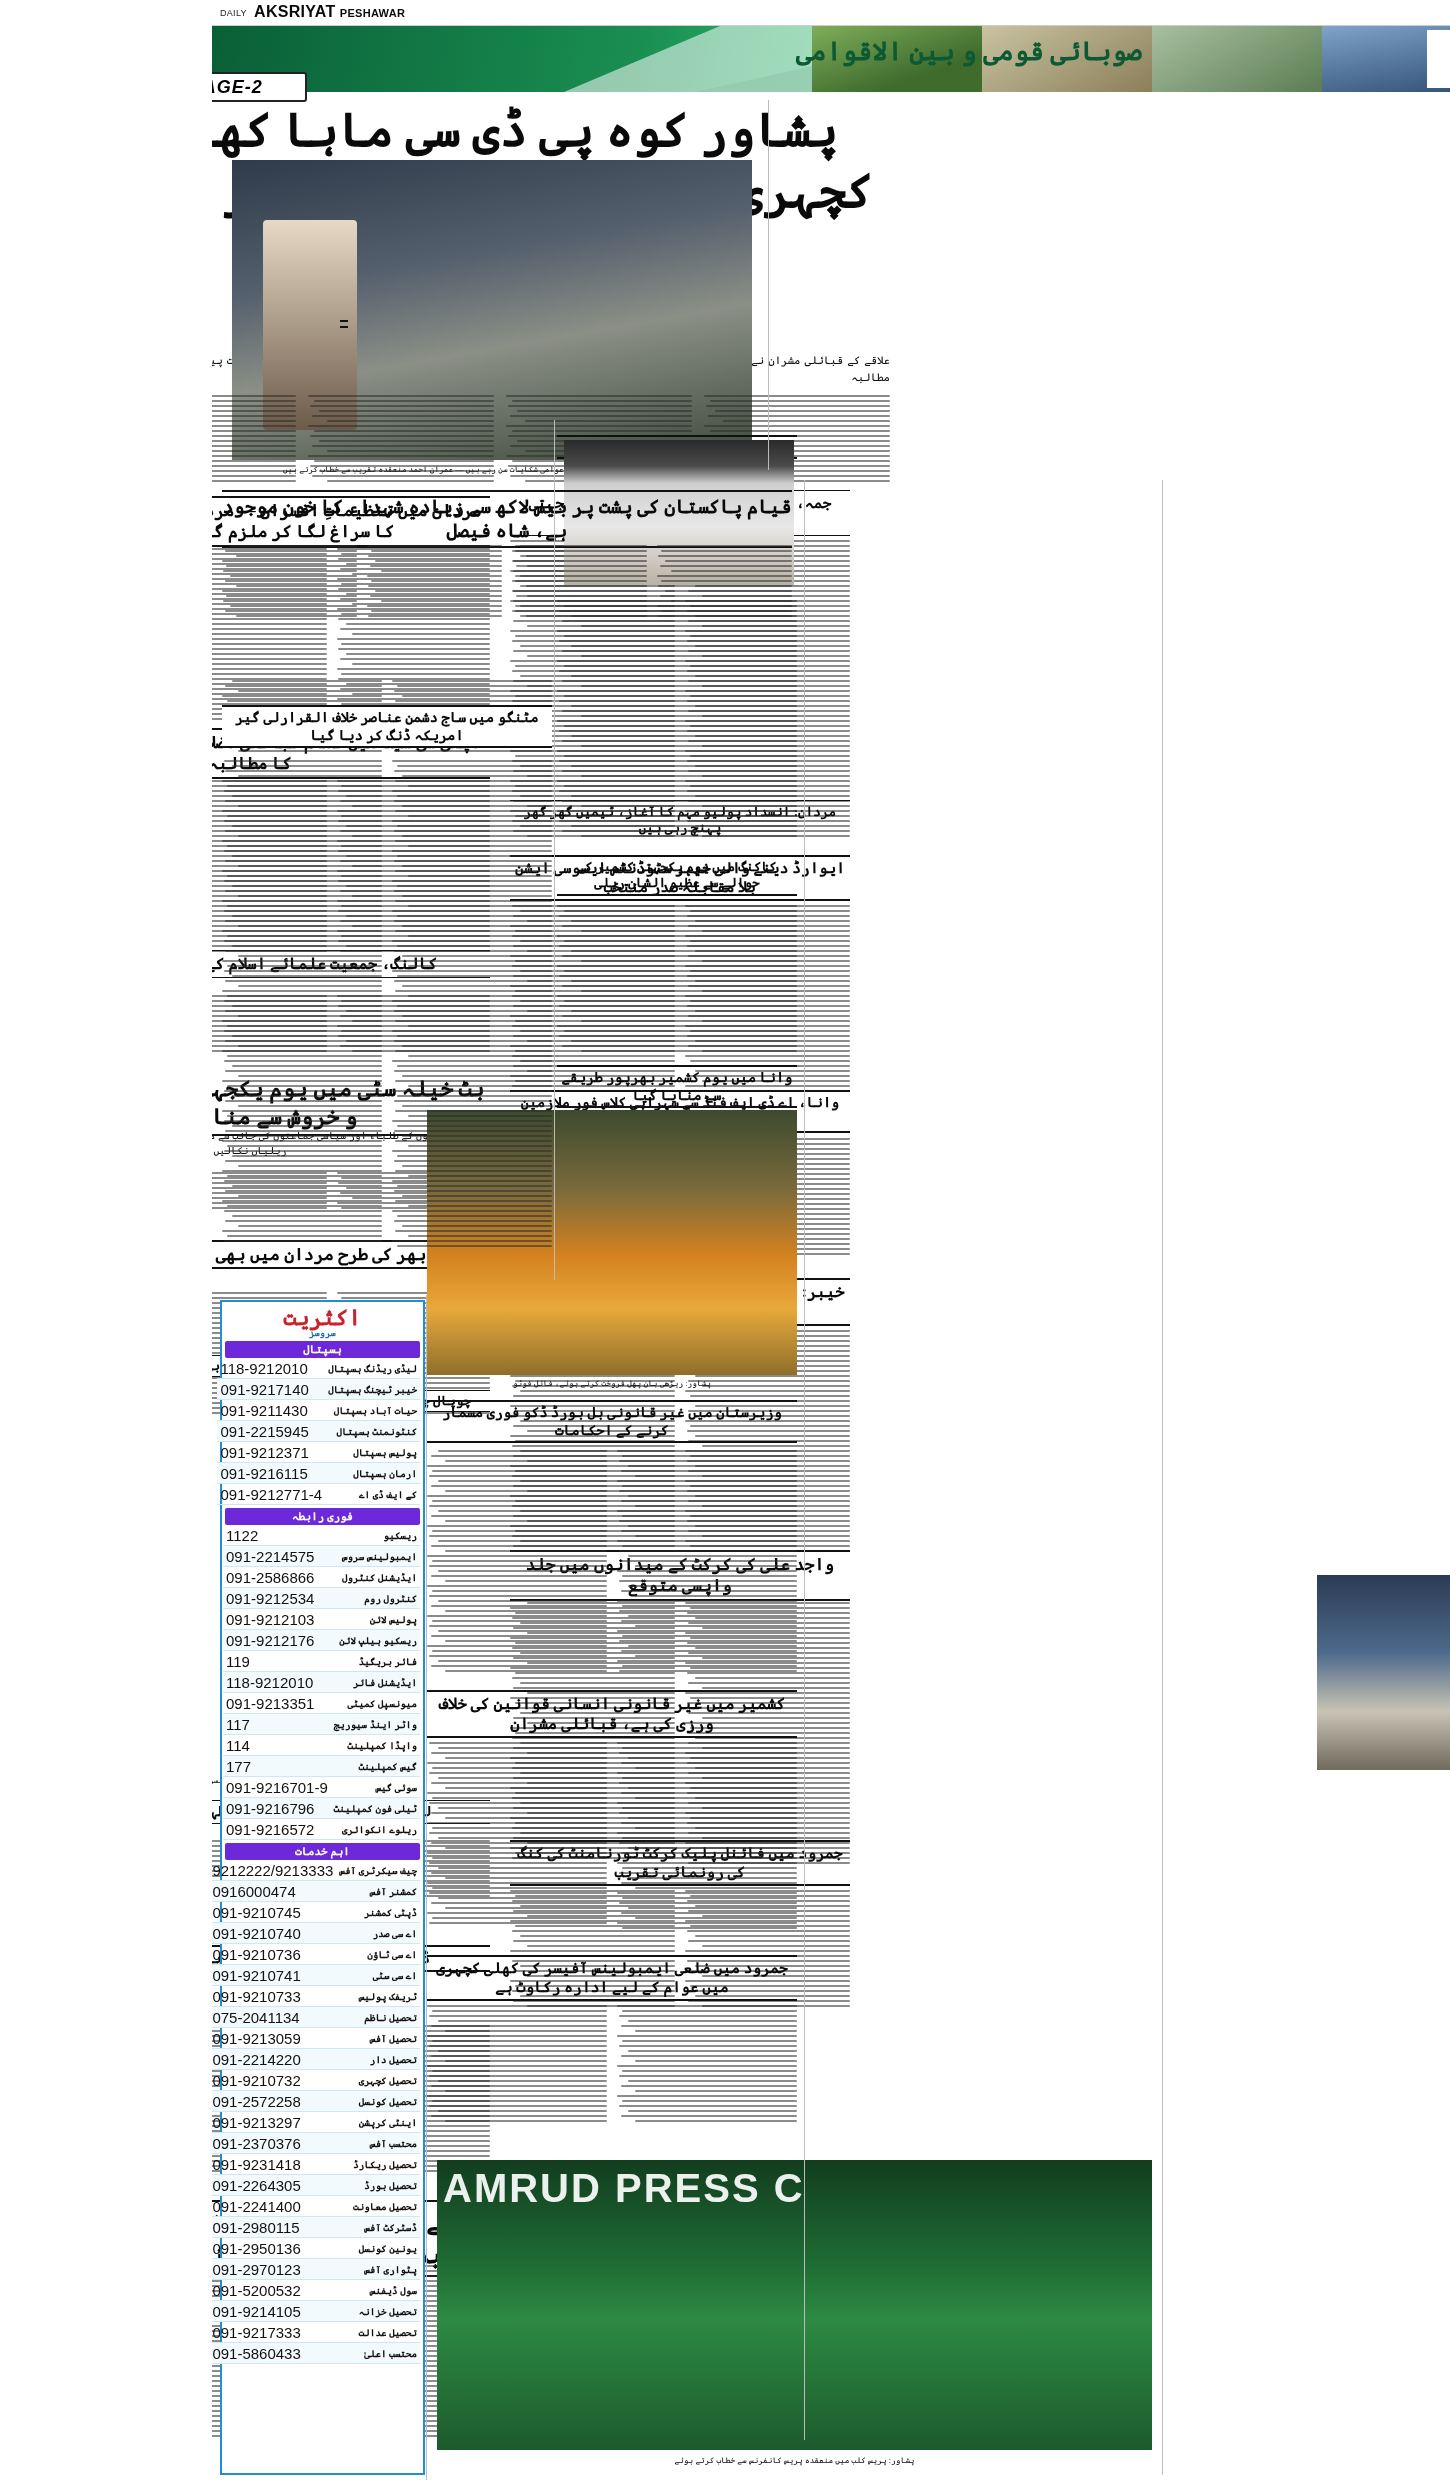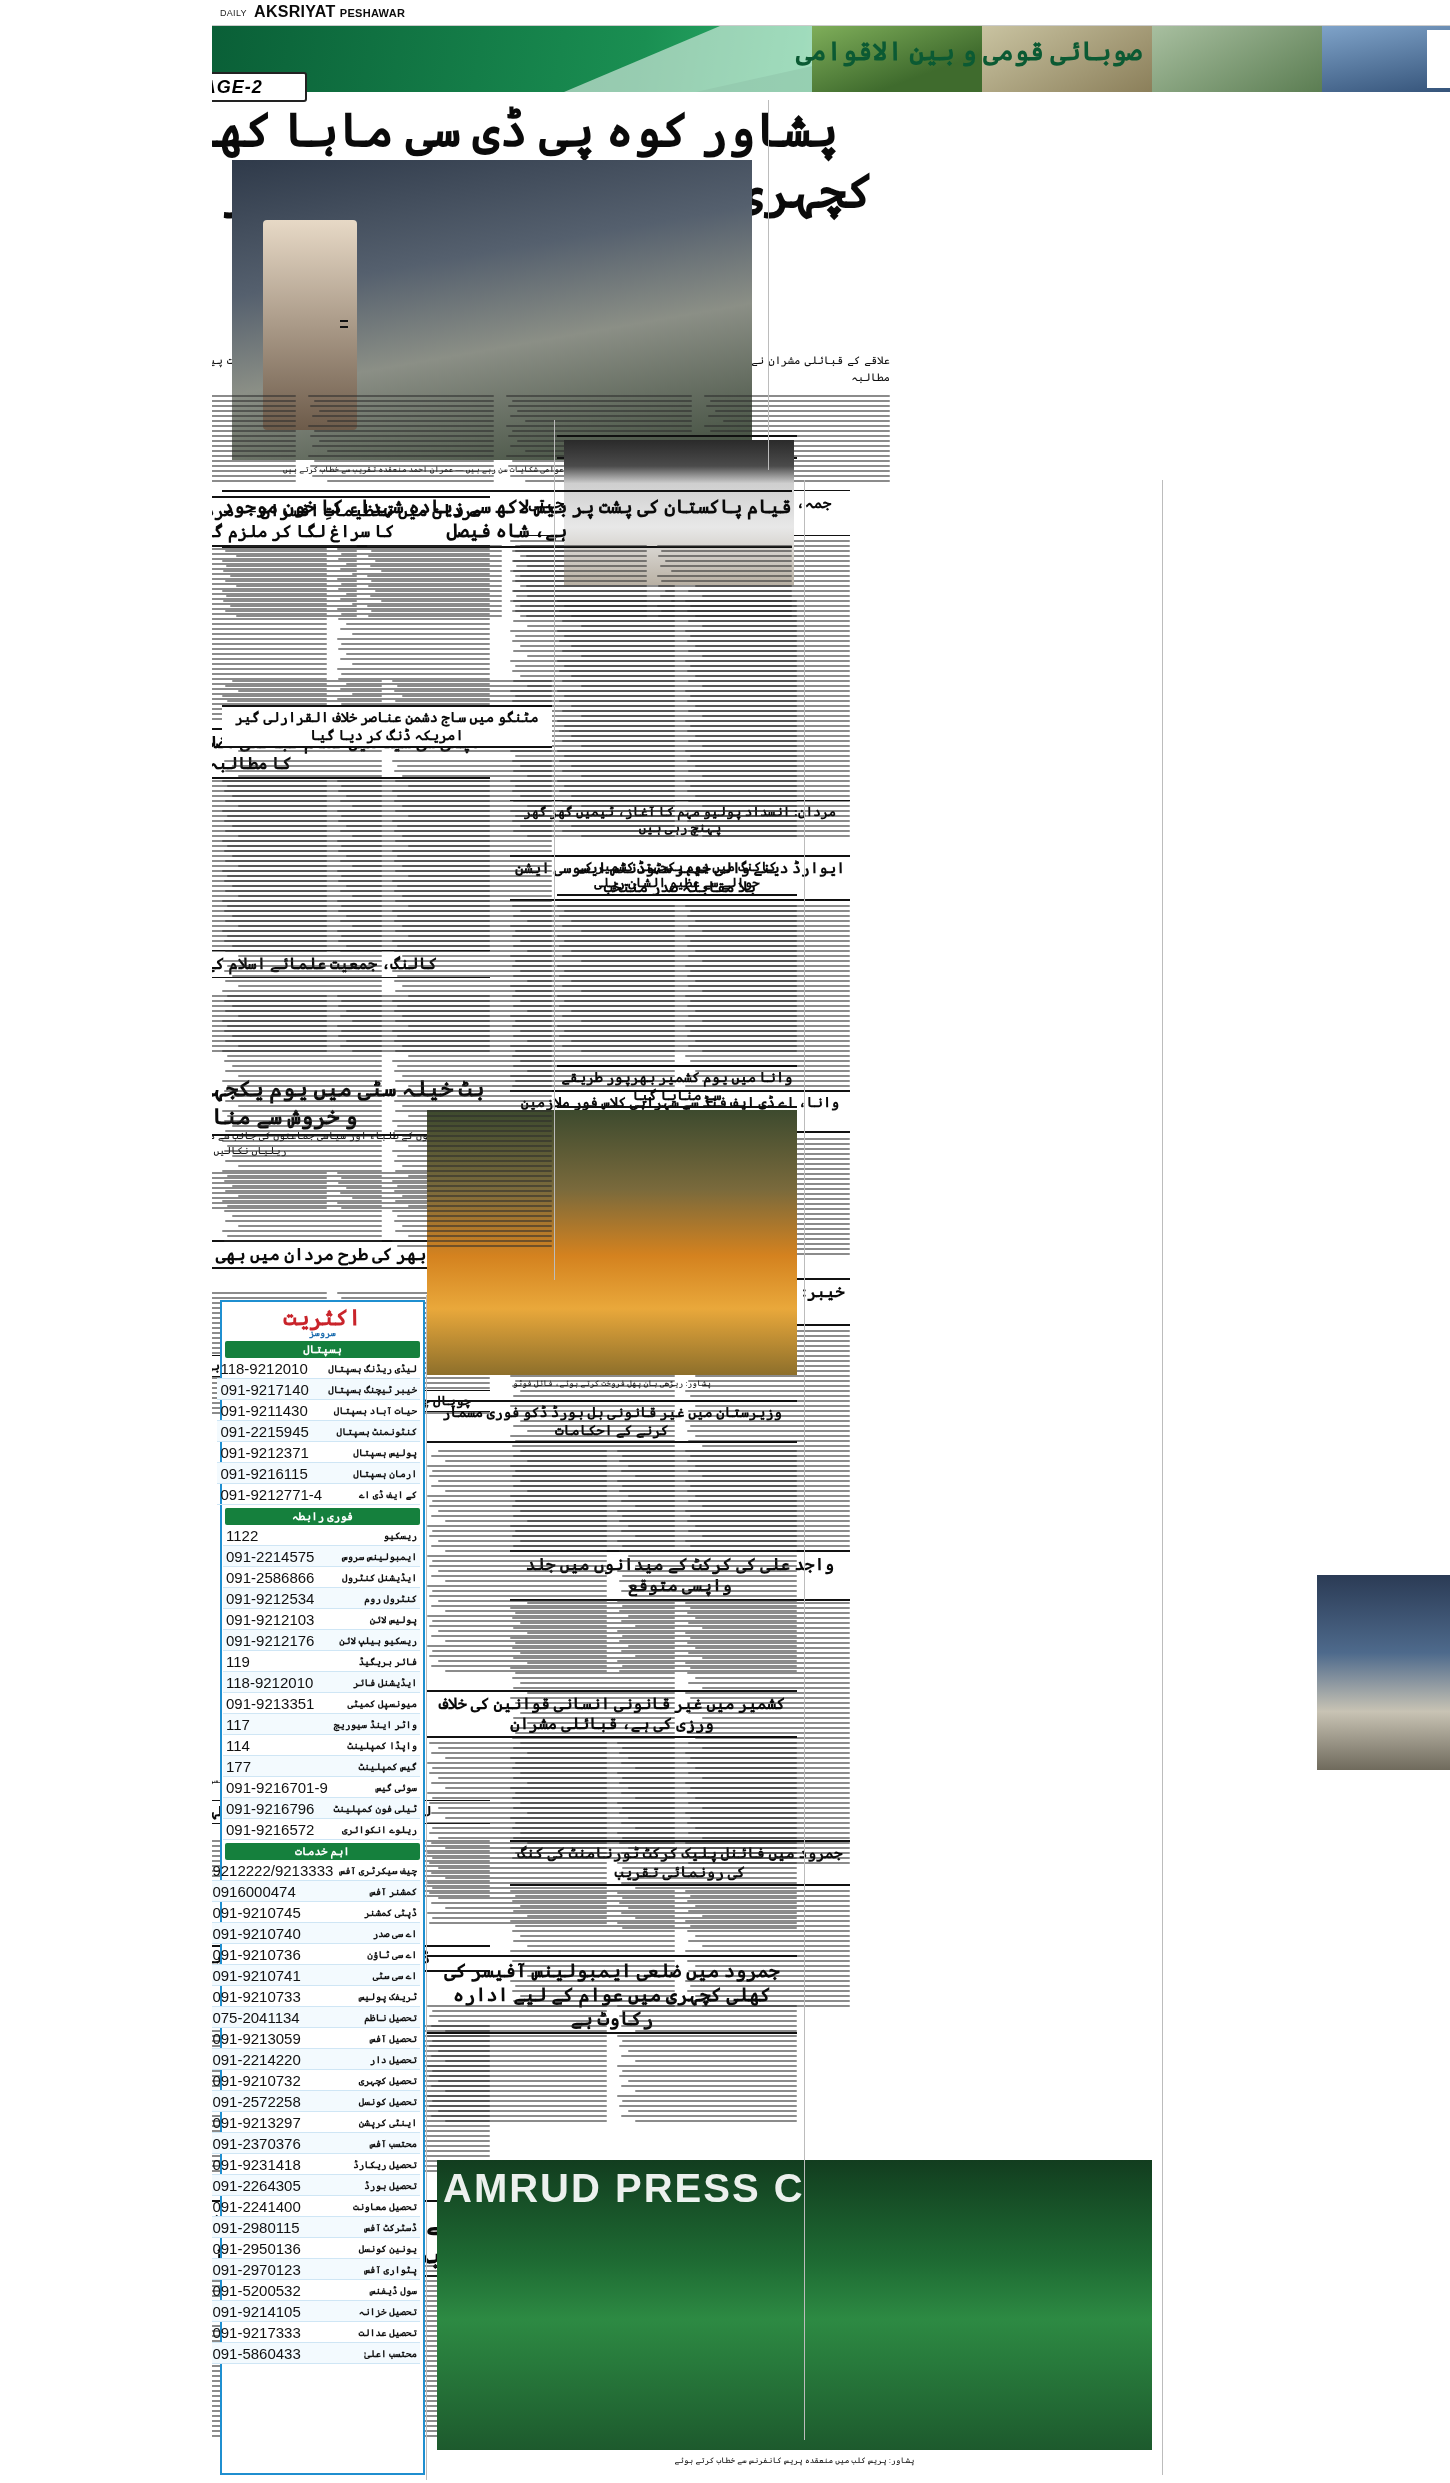--- a/index.html
+++ b/index.html
@@ -120,21 +120,21 @@
   .svc {
     position:absolute; left:8px; top:1300px; width:205px; height:1175px;
     border:2px solid #1f8fd0; background:#ffffff; padding:3px;
   }
   .svc-logo {
     text-align:center; font-family:"Liberation Serif", serif; font-weight:bold;
     color:#c9242b; font-size:22px; line-height:1; padding:2px 0 0;
   }
   .svc-logo small { display:block; font-size:9px; color:#1f6fb0; letter-spacing:2px; }
   .svc-sec {
-    margin-top:3px; background:#15803d; color:#fff; font-size:11px; font-weight:bold;
+    margin-top:3px; background:#6d28d9; color:#fff; font-size:11px; font-weight:bold;
     text-align:center; padding:2px 0; border-radius:2px;
   }
   .svc-tbl { width:100%; border-collapse:collapse; }
   .svc-tbl td {
     font-size:9.5px; padding:1.5px 3px; border-bottom:1px solid #cfe6f5;
     white-space:nowrap; overflow:hidden;
   }
   .svc-tbl td.num { direction:ltr; text-align:left; color:#111; width:96px; font-size:15px; }
   .svc-tbl td.lbl { text-align:right; color:#111; font-weight:bold; }
   .svc-tbl tr:nth-child(even) td { background:#f3fafe; }
@@ -1687,21 +1687,21 @@
         <i></i>
         <i></i>
         <i></i>
         <i></i>
         <i></i>
         <i></i>
         <i></i>
     </div>
   </div>
 
-  <div class="blk hl hl-box" style="left:215px; top:1955px; width:370px; font-size:19px;">جمرود میں ضلعی ایمبولینس آفیسر کی کھلی کچہری میں عوام کے لیے ادارہ رکاوٹ ہے</div>
+  <div class="blk hl hl-box" style="left:215px; top:1955px; width:370px; font-size:15px;">جمرود میں ضلعی ایمبولینس آفیسر کی کھلی کچہری میں عوام کے لیے ادارہ رکاوٹ ہے</div>
   <div class="blk" style="left:215px; top:2005px; width:370px; height:145px;">
     <div class="lines sm" style="columns:2; column-gap:10px;">
       <i></i>
         <i></i>
         <i></i>
         <i></i>
         <i></i>
         <i></i>
         <i></i>
         <i></i>

